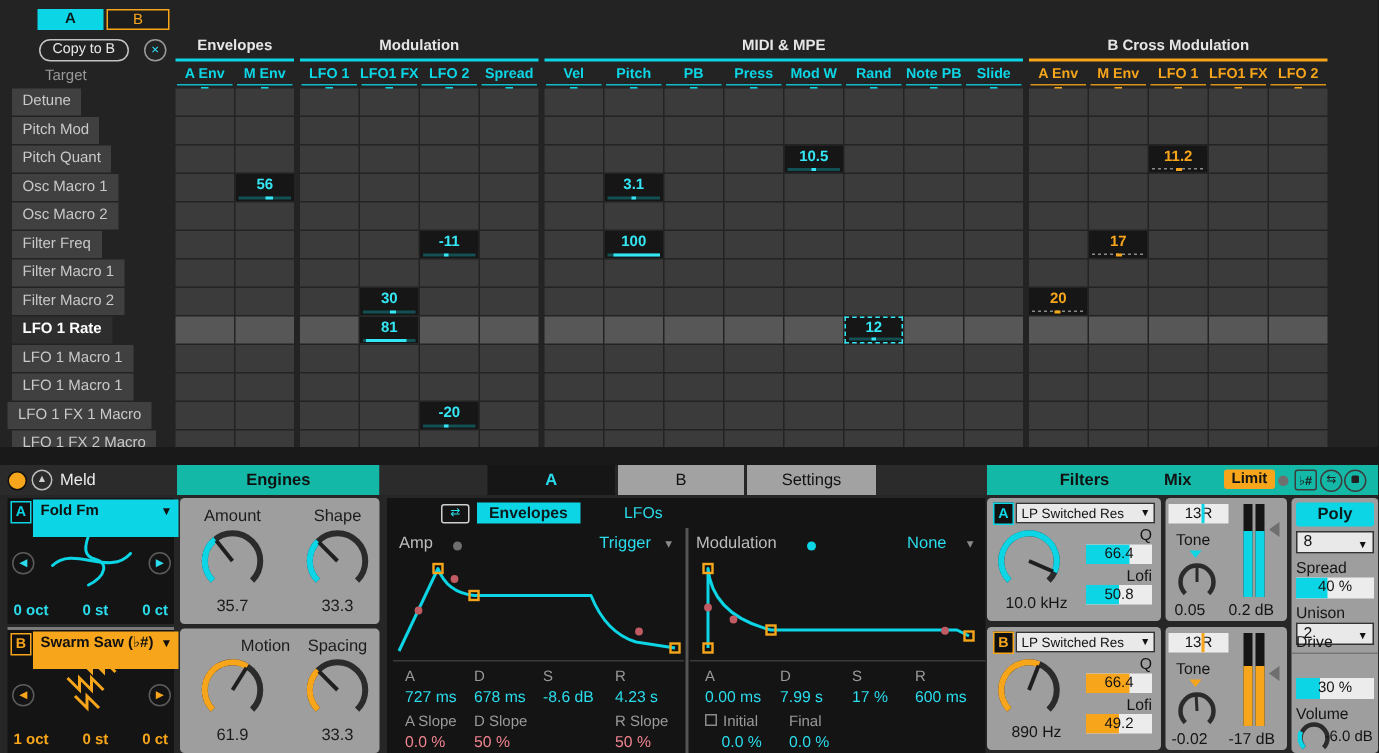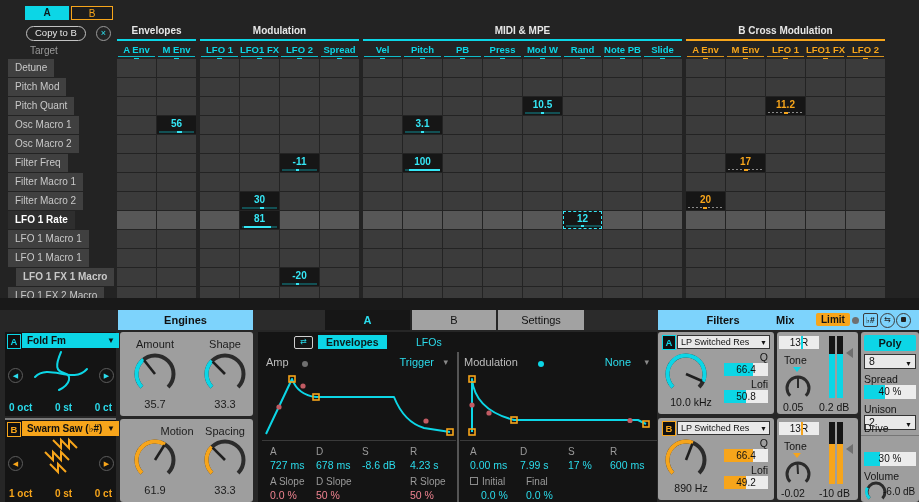--- a/index.html
+++ b/index.html
@@ -21,27 +21,27 @@
   .col-tick{position:absolute;top:58px;height:2px;width:5px;}
   .row-chip{position:absolute;height:18px;line-height:18px;padding:0 7px;font-size:10px;color:#c9c9c9;background:#404040;white-space:nowrap;}
   .mcell{position:absolute;width:39px;height:18px;background:#3b3b3b;}
   .vcell{position:absolute;width:39px;height:18px;background:#161616;font-size:10px;font-weight:700;text-align:center;line-height:16px;box-sizing:border-box;z-index:2;}
   .vbase{position:absolute;left:2px;bottom:1px;height:2px;width:35px;}
   .vbar{position:absolute;bottom:1px;height:2px;}
   #matrix-clip{position:absolute;left:0;top:298px;width:919px;height:12px;background:#191919;z-index:4;}
   
   #device{position:absolute;left:0;top:310px;width:919px;height:192px;background:#262626;}
   .tbseg{position:absolute;top:0;height:20px;font-size:11px;line-height:20px;}
-  .graybg{background:#7dd3fc;color:#111;}
+  .graybg{background:#14b8a6;color:#111;}
   .darkbg{background:#2b2b2b;}
   .panel{position:absolute;box-sizing:border-box;}
   .gray-panel{background:#9e9e9e;border-radius:3px;}
   .black-panel{background:#141414;}
   .badge{position:absolute;width:12px;height:13px;font-size:9.5px;font-weight:700;text-align:center;line-height:13px;background:#101010;box-sizing:content-box;}
-  .eng-dd{position:absolute;height:15px;font-size:10px;line-height:15px;color:#101010;padding-left:5px;font-weight:600;}
+  .eng-dd{position:absolute;height:25px;font-size:10px;line-height:15px;color:#101010;padding-left:5px;font-weight:600;}
   .dd-caret{position:absolute;right:4px;top:0;font-size:8px;color:#101010;}
   .nav-circle{position:absolute;width:13px;height:13px;border:1px solid #5c5c5c;border-radius:50%;text-align:center;font-size:7px;line-height:13px;}
   .oct-row{position:absolute;left:4px;right:4px;bottom:3px;display:flex;justify-content:space-between;font-size:10px;font-weight:700;}
   .knob-label{position:absolute;font-size:11px;color:#1c1c1c;text-align:center;width:70px;}
   .knob-val{position:absolute;font-size:11px;color:#1c1c1c;text-align:center;width:70px;}
   .env-hdr-txt{color:#bdbdbd;font-size:11px;}
   .dot{display:inline-block;width:6px;height:6px;border-radius:50%;margin-left:6px;vertical-align:middle;}
   .cyan-txt{color:#2bdcec;}
   .param-l{color:#9a9a9a;font-size:10px;display:block;}
   .param-v{font-size:10.5px;display:block;margin-top:2px;}
@@ -347,21 +347,21 @@
         <div class="mcell" style="left: 483px; top: 249px; background: rgb(59, 59, 59);"></div>
         <div class="mcell" style="left: 523px; top: 249px; background: rgb(59, 59, 59);"></div>
         <div class="mcell" style="left: 563px; top: 249px; background: rgb(59, 59, 59);"></div>
         <div class="mcell" style="left: 603px; top: 249px; background: rgb(59, 59, 59);"></div>
         <div class="mcell" style="left: 643px; top: 249px; background: rgb(59, 59, 59);"></div>
         <div class="mcell" style="left: 686px; top: 249px; background: rgb(59, 59, 59);"></div>
         <div class="mcell" style="left: 726px; top: 249px; background: rgb(59, 59, 59);"></div>
         <div class="mcell" style="left: 766px; top: 249px; background: rgb(59, 59, 59);"></div>
         <div class="mcell" style="left: 806px; top: 249px; background: rgb(59, 59, 59);"></div>
         <div class="mcell" style="left: 846px; top: 249px; background: rgb(59, 59, 59);"></div>
-        <div class="row-chip" style="left: 16px; top: 268px; font-weight: bold;">LFO 1 FX 1 Macro</div>
+        <div class="row-chip" style="left: 5px; top: 268px;">LFO 1 FX 1 Macro</div>
         <div class="mcell" style="left: 117px; top: 268px; background: rgb(59, 59, 59);"></div>
         <div class="mcell" style="left: 157px; top: 268px; background: rgb(59, 59, 59);"></div>
         <div class="mcell" style="left: 200px; top: 268px; background: rgb(59, 59, 59);"></div>
         <div class="mcell" style="left: 240px; top: 268px; background: rgb(59, 59, 59);"></div>
         <div class="mcell" style="left: 280px; top: 268px; background: rgb(59, 59, 59);"></div>
         <div class="mcell" style="left: 320px; top: 268px; background: rgb(59, 59, 59);"></div>
         <div class="mcell" style="left: 363px; top: 268px; background: rgb(59, 59, 59);"></div>
         <div class="mcell" style="left: 403px; top: 268px; background: rgb(59, 59, 59);"></div>
         <div class="mcell" style="left: 443px; top: 268px; background: rgb(59, 59, 59);"></div>
         <div class="mcell" style="left: 483px; top: 268px; background: rgb(59, 59, 59);"></div>
@@ -405,20 +405,25 @@
         <div class="vcell" style="left: 686px; top: 192px; color: rgb(247, 165, 27);"><span>20</span><div class="vbase" style="height: 1px; bottom: 2px; background: repeating-linear-gradient(90deg, rgb(138, 138, 138) 0px, rgb(138, 138, 138) 2px, transparent 2px, transparent 4px);"></div><div class="vbar" style="left: 16.7px; width: 4.55px; background: rgb(247, 165, 27);"></div></div>
         <div class="vcell" style="left: 240px; top: 211px; color: rgb(53, 230, 245);"><span>81</span><div class="vbase" style="background: rgba(12, 214, 230, 0.3);"></div><div class="vbar" style="left: 3.75px; width: 27.3px; background: rgb(53, 230, 245);"></div></div>
         <div class="vcell" style="left: 563px; top: 211px; color: rgb(53, 230, 245); border: 1px dashed rgb(53, 230, 245); line-height: 14px;"><span>12</span><div class="vbase" style="background: rgba(12, 214, 230, 0.3);"></div><div class="vbar" style="left: 16.7px; width: 3.5px; background: rgb(53, 230, 245);"></div></div>
         <div class="vcell" style="left: 280px; top: 268px; color: rgb(53, 230, 245);"><span>-20</span><div class="vbase" style="background: rgba(12, 214, 230, 0.3);"></div><div class="vbar" style="left: 16px; width: 3px; background: rgb(53, 230, 245);"></div></div>
       </div>
     <div id="matrix-clip"></div>
   </div>
 
   <div id="device">
 
+    <div class="tbseg darkbg" style="left:0;width:118px;">
+      <div class="abs" style="left:5px;top:4px;width:11px;height:11px;border-radius:50%;background:#f7a51b;border:1px solid #101010;"></div>
+      <div class="abs" style="left:21px;top:3px;width:12px;height:12px;border:1px solid #bdbdbd;border-radius:50%;color:#cfcfcf;font-size:7px;line-height:12px;text-align:center;">▲</div>
+      <span class="abs" style="left:40px;color:#ececec;">Meld</span>
+    </div>
     <div class="tbseg graybg" style="left:118px;width:135px;text-align:center;font-weight:600;">Engines</div>
     <div class="tbseg darkbg" style="left:253px;width:72px;"></div>
     <div class="tbseg" style="left:325px;width:85px;background:#161616;color:#2bdcec;text-align:center;font-weight:600;">A</div>
     <div class="tbseg graybg" style="left:412px;width:84px;background:#a2a2a2;text-align:center;">B</div>
     <div class="tbseg graybg" style="left:498px;width:86px;background:#a2a2a2;text-align:center;">Settings</div>
     <div class="tbseg darkbg" style="left:584px;width:74px;"></div>
     <div class="tbseg graybg" style="left:658px;width:261px;">
       <span class="abs" style="left:35px;width:60px;text-align:center;font-weight:600;">Filters</span>
       <span class="abs" style="left:118px;font-weight:600;">Mix</span>
       <span class="abs" style="left:158px;top:3px;height:13px;line-height:13px;background:#f7a51b;color:#141414;font-weight:700;font-size:10px;padding:0 5px;border-radius:2px;">Limit</span>
@@ -675,21 +680,21 @@
         <line x1="15" y1="15" x2="14.4" y2="4" stroke="#2b2b2b" stroke-width="2"></line>
       </svg>
       <div class="meter" style="left:52px;top:4px;height:62px;">
           <div class="mfill" style="height:64%;background:#f7a51b;"></div>
         </div>
       <div class="meter" style="left:60px;top:4px;height:62px;">
           <div class="mfill" style="height:64%;background:#f7a51b;"></div>
         </div>
       <div class="tri-left" style="left:69px;top:26px;"></div>
       <div class="blabel" style="left:4px;top:69px;">-0.02</div>
-      <div class="blabel" style="left:42px;top:69px;">-10 dB</div>
+      <div class="blabel" style="left:42px;top:69px;">-17 dB</div>
     </div>
 
     <div class="panel gray-panel" style="left:861px;top:22px;width:58px;height:170px;">
       <div class="abs" style="left:3px;top:3px;width:52px;height:16px;background:#0cd6e6;border-radius:2px;color:#0b1b1c;font-size:11px;font-weight:600;text-align:center;line-height:16px;">Poly</div>
       <div class="dd-box" style="left:3px;top:22px;width:52px;height:15px;font-size:10.5px;line-height:13px;padding-left:4px;"><span>8</span><span class="abs" style="right:3px;top:2px;font-size:7px;">▼</span></div>
       <div class="blabel" style="left:3px;top:41px;">Spread</div>
       <div class="wbox" style="left:3px;top:53px;width:52px;height:14px;">
         <div class="fill" style="width:40%;background:#0cd6e6;"></div>
           <div class="txt" style="line-height:14px;">40 %</div>
       </div>

